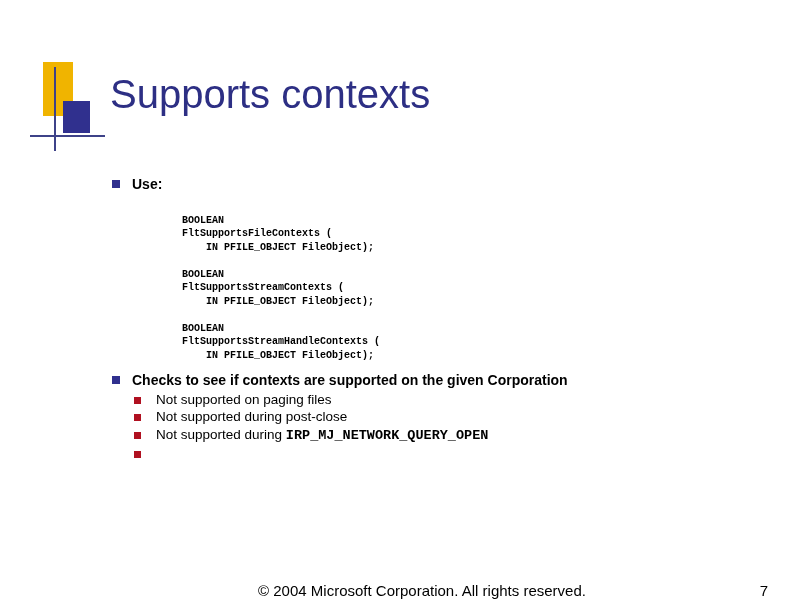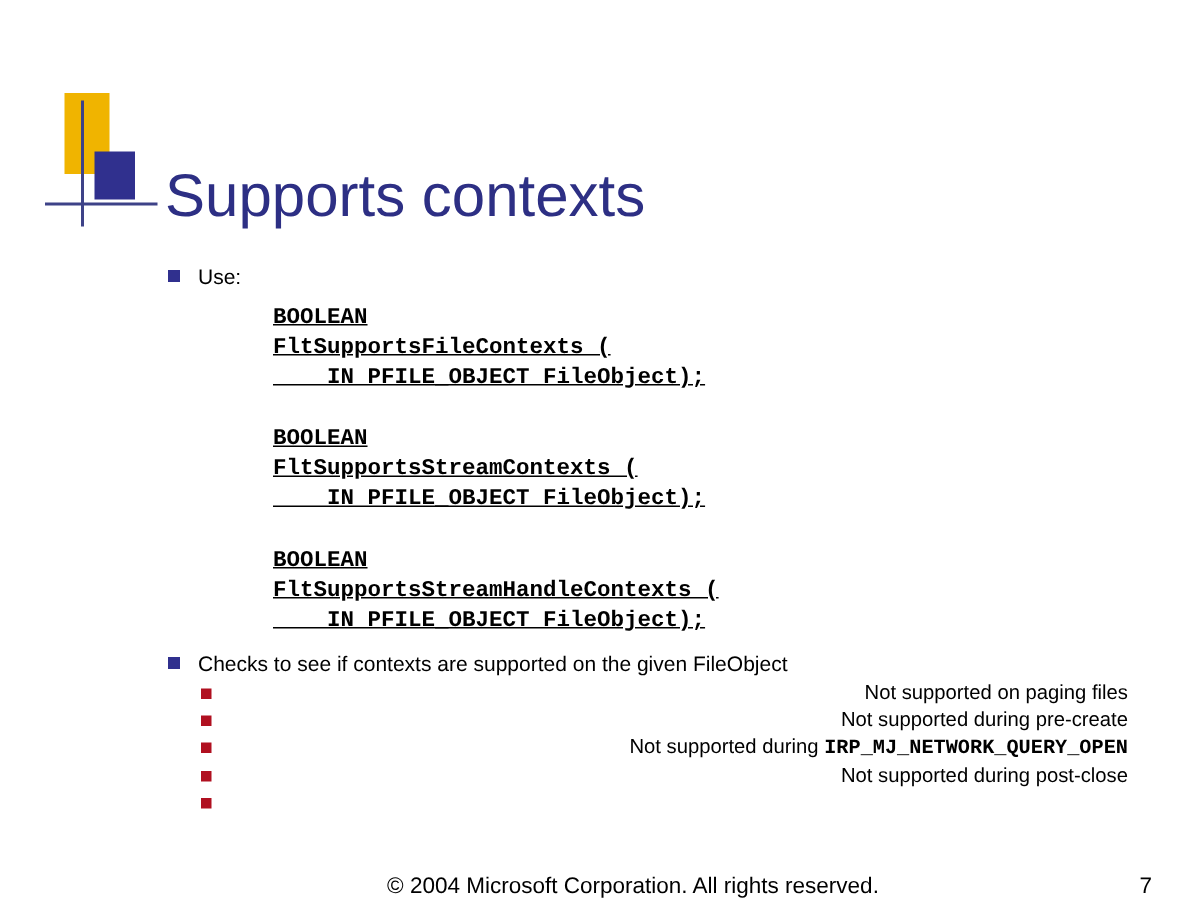--- a/index.html
+++ b/index.html
@@ -53,54 +53,52 @@
     background: #3e4288;
   }
   .title {
     position: absolute;
     left: 110px;
     top: 72px;
     font-family: Verdana, Arial, sans-serif;
     font-size: 40px;
     color: #2d2f84;
     font-weight: normal;
-    margin-top: 37px;
   }
   .body {
     position: absolute;
     left: 112px;
     top: 176px;
     width: 640px;
     font-size: 14px;
     line-height: 1.25;
   }
 
   .b1 { position: relative; padding-left: 20px; margin-bottom: 2px; }
   .b1::before {
     content: "";
     position: absolute;
     left: 0px;
     top: 4px;
     width: 8px;
     height: 8px;
     background: #30308e;
   }
-  .b1-label { font-weight: normal; }
+  .b1-label { font-weight: bold; }
 
   .code-block {
-    margin: 8px 0 10px 70px;
+    margin: 20px 0 10px 70px;
     font-family: "Courier New", Courier, monospace;
-    font-size: 15px;
+    font-size: 10px;
     font-weight: bold;
     line-height: 1.35;
     white-space: pre;
-    text-decoration: underline;
   }
 
-  .b2 { position: relative; padding-left: 22px; margin: 1px 0 1px 22px; font-size: 13.5px; text-align: right; }
+  .b2 { position: relative; padding-left: 22px; margin: 1px 0 1px 22px; font-size: 13.5px; }
   .b2::before {
     content: "";
     position: absolute;
     left: 0px;
     top: 5px;
     width: 7px;
     height: 7px;
     background: #b01020;
   }
   .mono { font-family: "Courier New", Courier, monospace; font-weight: bold; }
@@ -149,34 +147,31 @@
 <span></span>
 <span>BOOLEAN</span>
 <span>FltSupportsStreamContexts (</span>
 <span>    IN PFILE_OBJECT FileObject);</span>
 <span></span>
 <span>BOOLEAN</span>
 <span>FltSupportsStreamHandleContexts (</span>
 <span>    IN PFILE_OBJECT FileObject);</span></div>
 
   <div class="b1">
-    <span class="b1-label">Checks to see if contexts are supported on the given FileObject</span>
+    <span class="b1-label">Checks to see if contexts are supported on the given Corporation</span>
   </div>
 
   <div class="b2">
     <span>Not supported on paging files</span>
   </div>
   <div class="b2">
-    <span>Not supported during pre-create</span>
+    <span>Not supported during post-close</span>
   </div>
   <div class="b2">
     <span>Not supported during </span><span class="mono">IRP_MJ_NETWORK_QUERY_OPEN</span>
-  </div>
-  <div class="b2">
-    <span>Not supported during post-close</span>
   </div>
   <div class="b2">
     <br>
   </div>
 
 </div>
 
 <div class="footer">
   <div class="footer-copy">© 2004 Microsoft Corporation. All rights reserved.</div>
   <div class="footer-num">7</div>

